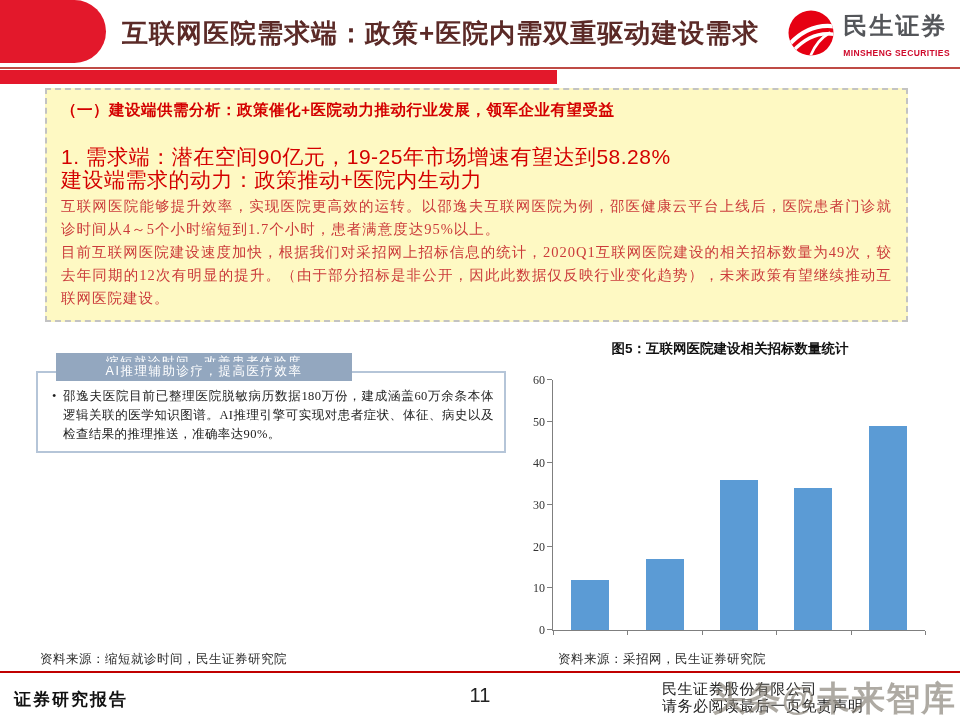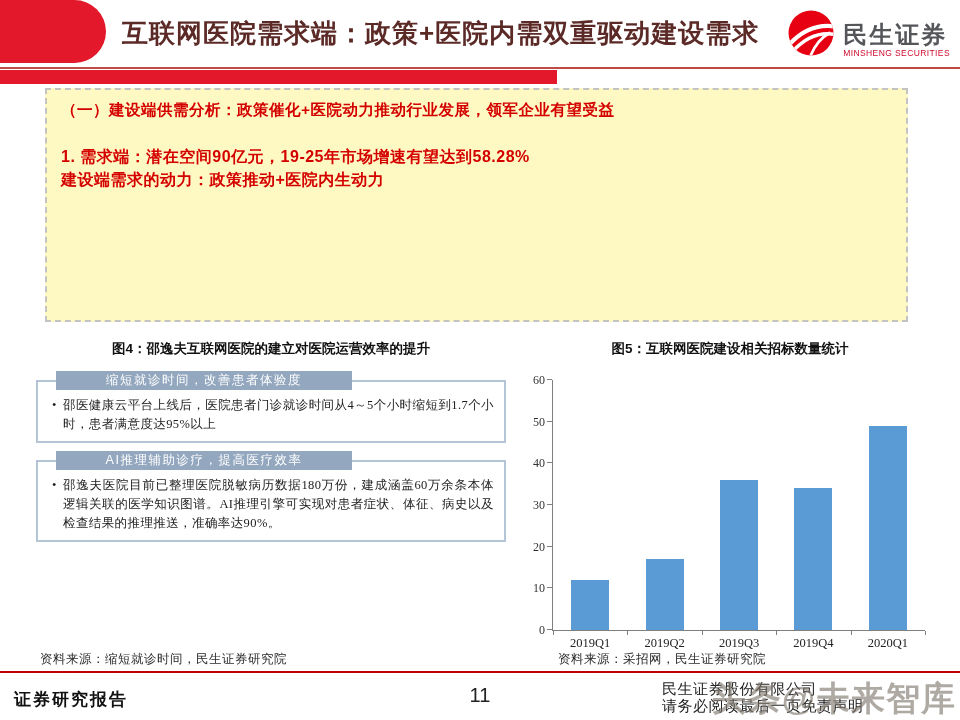--- a/index.html
+++ b/index.html
@@ -9,29 +9,29 @@
   }
   
   .hdr-shape{position:absolute;left:0;top:0;width:106px;height:63px;
     background:#e3182b;border-radius:0 54px 54px 0;}
   .hdr-title{position:absolute;left:122px;top:16px;font-size:26px;font-weight:bold;
     color:#5b2a27;letter-spacing:1px;white-space:nowrap;}
   .logo{position:absolute;right:10px;top:8px;display:flex;align-items:flex-end;gap:7px;}
   .logo-mark{width:50px;height:50px;}
   .logo-text{display:flex;flex-direction:column;line-height:1.05;}
   .logo-cn{font-size:24px;font-weight:bold;color:#54565a;letter-spacing:2px;}
-  .logo-en{font-size:8.5px;font-weight:normal;color:#cf0a2c;letter-spacing:0.4px;margin-top:2px;}
+  .logo-en{font-size:8.5px;font-weight:bold;color:#cf0a2c;letter-spacing:0.4px;margin-top:11px;}
   .hdr-line-thin{position:absolute;top:67px;left:0;width:960px;height:2px;background:#bf4b45;}
   .hdr-bar{position:absolute;top:70px;left:0;width:557px;height:14px;background:#e3182b;}
 
   
   .sumbox{position:absolute;left:45px;top:88px;width:863px;height:234px;
     border:2px dashed #c3c3c3;box-sizing:border-box;padding:8px 14px 6px 14px;background:#fef9c3;}
   .sum-heading{color:#d40000;font-weight:bold;font-size:15.5px;margin:2px 0 24px 0;letter-spacing:0.5px;}
-  .sum-point{color:#d40000;font-weight:bold;font-size:16px;line-height:23px;letter-spacing:0.5px;}
+  .sum-point{color:#d40000;font-weight:normal;font-size:21px;line-height:23px;letter-spacing:0.5px;}
   .sum-paras{margin-top:4px;}
   .sum-para{margin:0;color:#cb3a3a;font-family:"Liberation Serif",serif;font-size:14.5px;
     line-height:23px;letter-spacing:1px;text-align:justify;}
 
   
   .fig4{position:absolute;left:36px;top:340px;width:470px;}
   .fig-title{text-align:center;font-weight:bold;font-size:13.5px;color:#111;}
   .f4-sections{margin-top:14px;display:flex;flex-direction:column;gap:9px;}
   .f4sec{position:relative;}
   .f4hdr{position:absolute;top:-1px;left:20px;width:296px;height:19px;z-index:2;
@@ -107,31 +107,31 @@
   </div>
 </div>
 
 <div class="hdr-line-thin"></div>
 <div class="hdr-bar"></div>
 
 <div class="sumbox">
   <div class="sum-heading">（一）建设端供需分析：政策催化+医院动力推动行业发展，领军企业有望受益</div>
   <div class="sum-point">1.  需求端：潜在空间90亿元，19-25年市场增速有望达到58.28%</div>
   <div class="sum-point">建设端需求的动力：政策推动+医院内生动力</div>
+  <div class="sum-paras">
+    <p class="sum-para">互联网医院能够提升效率，实现医院更高效的运转。以邵逸夫互联网医院为例，邵医健康云平台上线后，医院患者门诊就诊时间从4～5个小时缩短到1.7个小时，患者满意度达95%以上。</p>
+    <p class="sum-para">目前互联网医院建设速度加快，根据我们对采招网上招标信息的统计，2020Q1互联网医院建设的相关招标数量为49次，较去年同期的12次有明显的提升。（由于部分招标是非公开，因此此数据仅反映行业变化趋势），未来政策有望继续推动互联网医院建设。</p>
+  </div>
 </div>
 
 <div class="fig4">
-  <div class="fig-title">图4：邵逸夫互联网医院的建立对医院运营效率的提升</div>
   <div class="f4-sections">
 
     <div class="f4sec">
       <div class="f4hdr">缩短就诊时间，改善患者体验度</div>
-      <div class="f4box">
-        <p class="f4bullet">邵医健康云平台上线后，医院患者门诊就诊时间从4～5个小时缩短到1.7个小时，患者满意度达95%以上</p>
-      </div>
     </div>
 
     <div class="f4sec">
       <div class="f4hdr">AI推理辅助诊疗，提高医疗效率</div>
       <div class="f4box">
         <p class="f4bullet">邵逸夫医院目前已整理医院脱敏病历数据180万份，建成涵盖60万余条本体逻辑关联的医学知识图谱。AI推理引擎可实现对患者症状、体征、病史以及检查结果的推理推送，准确率达90%。</p>
       </div>
     </div>
 
 
@@ -175,27 +175,20 @@
             <div class="bar" style="height: 204.167px; background: rgb(91, 155, 213);"></div>
           </div>
           <div class="xtm" style="left: 0%;"></div>
           <div class="xtm" style="left: 20%;"></div>
           <div class="xtm" style="left: 40%;"></div>
           <div class="xtm" style="left: 60%;"></div>
           <div class="xtm" style="left: 80%;"></div>
           <div class="xtm" style="left: 100%;"></div>
         </div>
     </div>
-    <div class="xrow">
-        <div class="xtl">2019Q1</div>
-        <div class="xtl">2019Q2</div>
-        <div class="xtl">2019Q3</div>
-        <div class="xtl">2019Q4</div>
-        <div class="xtl">2020Q1</div>
-      </div>
   </div>
 </div>
 
 <div class="src src-left">资料来源：缩短就诊时间，民生证券研究院</div>
 <div class="src src-right">资料来源：采招网，民生证券研究院</div>
 
 <div class="footer-line"></div>
 <div class="footer-left">证券研究报告</div>
 <div class="footer-page">11</div>
 <div class="footer-right">

